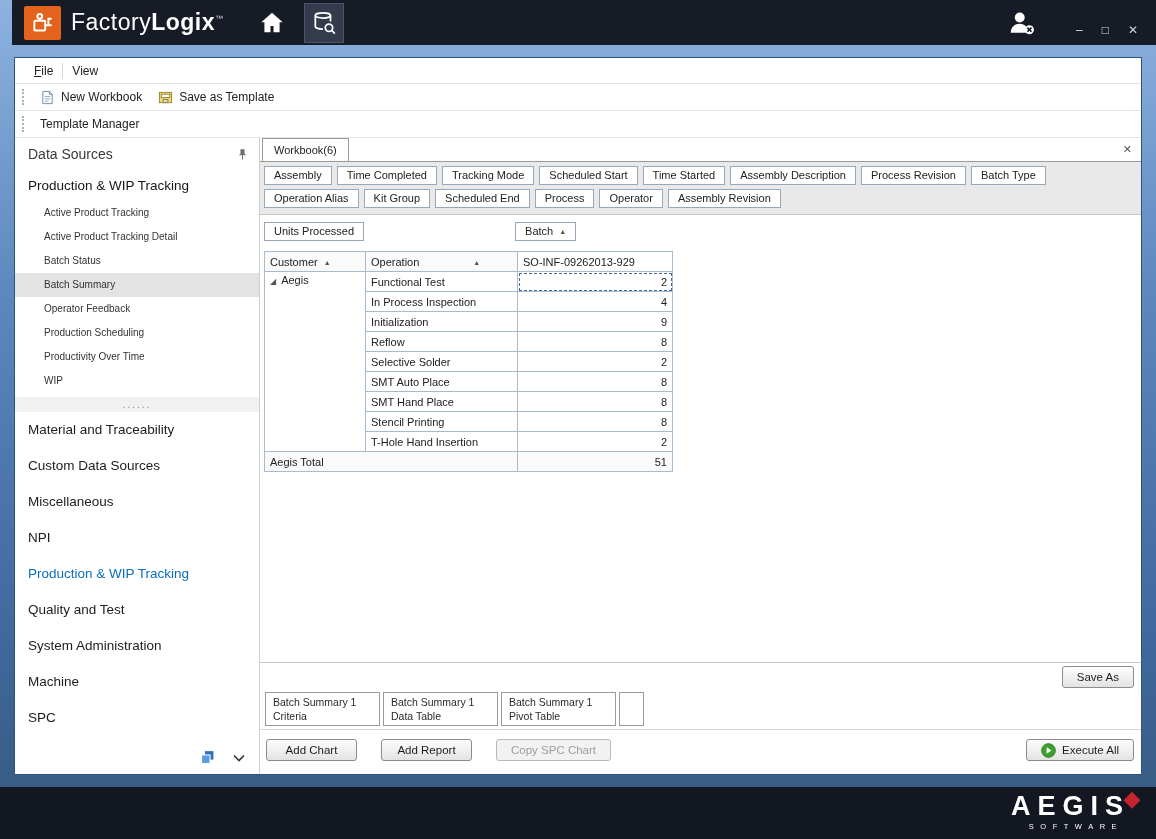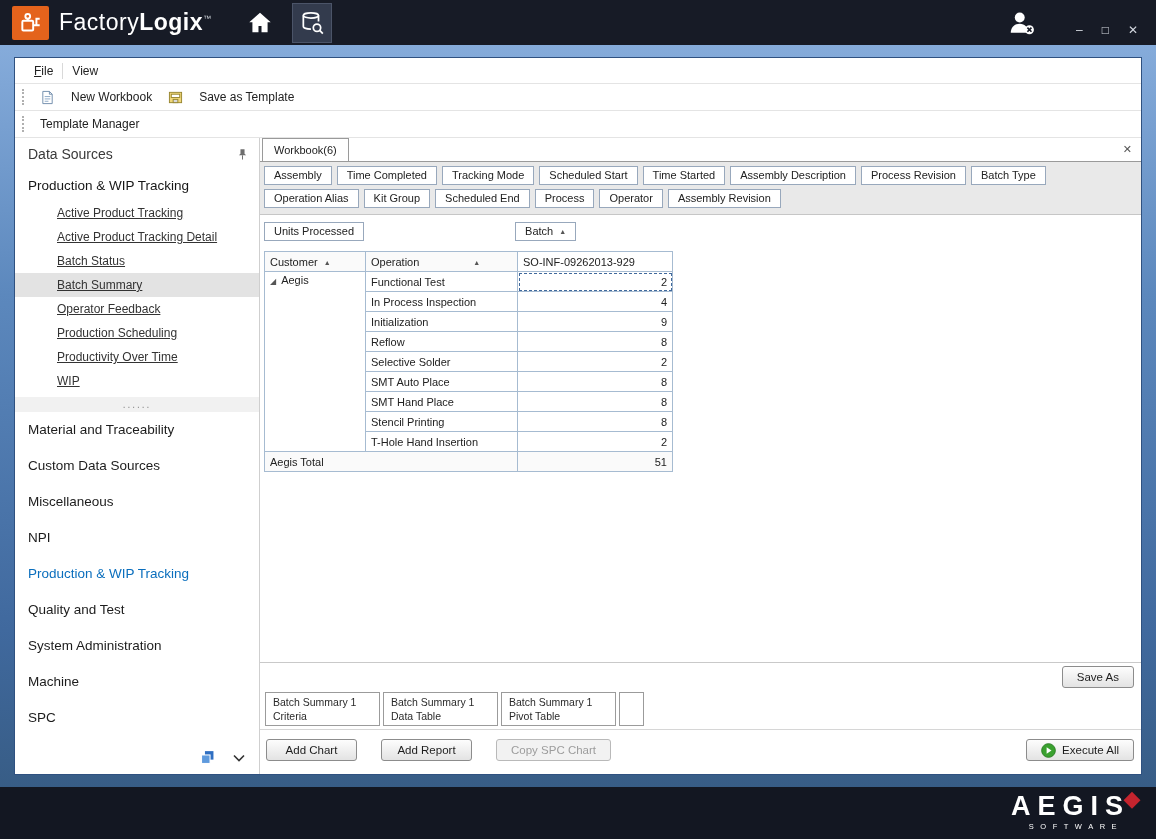--- a/index.html
+++ b/index.html
@@ -3,21 +3,21 @@
 <meta charset="utf-8">
 <style>
   * { box-sizing: border-box; margin: 0; padding: 0; }
   html,body { width:1156px; height:839px; }
   body { font-family:"Liberation Sans", sans-serif; font-size:12px; color:#222; overflow:hidden; }
 
   .window { position:relative; width:1156px; height:839px;
     background:linear-gradient(180deg,#8db2e0 0%,#5c88bd 35%,#40699e 75%,#35597e 100%); }
 
   
-  .titlebar { position:absolute; top:0; left:0; right:0; height:45px; background:#171b26;
+  .titlebar { position:absolute; top:0; left:12px; right:0; height:45px; background:#171b26;
     display:flex; align-items:center; padding:0 12px; }
   .logo-box { width:37px; height:34px; background:#e4631c; display:flex; align-items:center;
     justify-content:center; border-radius:2px; margin-right:10px; flex:0 0 auto; }
   .brand { color:#fff; font-size:23px; letter-spacing:.5px; white-space:nowrap; }
   .brand .b1 { font-weight:400; }
   .brand .b2 { font-weight:700; }
   .brand sup { font-size:8px; color:#cfd3da; }
   .tb-icon { display:flex; align-items:center; justify-content:center; cursor:pointer; }
   .home-btn { margin-left:28px; width:40px; height:40px; }
   .db-btn { margin-left:12px; width:40px; height:40px; background:#333b4d; border:1px solid #4b5468; }
@@ -33,32 +33,32 @@
 
   .menubar { height:26px; display:flex; align-items:center; padding-left:10px;
     border-bottom:1px solid #e4e4e4; font-size:12px; color:#222; }
   .menu-item { padding:0 9px; cursor:pointer; }
   .menu-item-file::first-letter { text-decoration:underline; }
   .menu-sep { width:1px; height:16px; background:#d9d9d9; }
 
   .toolbar { height:27px; display:flex; align-items:center; border-bottom:1px solid #e4e4e4;
     padding-left:5px; font-size:12px; }
   .grip { width:4px; height:16px; border-left:2px dotted #b0b0b0; margin:0 6px 0 2px; }
-  .tool-btn { display:flex; align-items:center; gap:16px; padding:2px 8px; cursor:pointer; color:#222; }
+  .tool-btn { display:flex; align-items:center; gap:6px; padding:2px 8px; cursor:pointer; color:#222; }
 
   .body { flex:1; display:flex; min-height:0; }
 
   
   .sidebar { width:245px; flex:0 0 auto; border-right:1px solid #cfcfcf; position:relative;
     background:#fff; overflow:hidden; }
   .ds-header { height:32px; display:flex; align-items:center; justify-content:space-between;
     padding:0 10px 0 13px; font-size:14px; color:#3a3a3a; }
   .ds-section { padding:8px 0 8px 13px; font-size:13.5px; color:#161616; }
-  .ds-item { height:24px; line-height:24px; padding-left:42px; font-size:12px; color:#333;
-    cursor:pointer; white-space:nowrap;text-decoration:underline; }
+  .ds-item { height:24px; line-height:24px; padding-left:29px; font-size:10px; color:#333;
+    cursor:pointer; white-space:nowrap; }
   .ds-item.selected { background:#e3e3e3; }
   .ds-splitter { height:15px; margin-top:4px; background:#f1f1f1; color:#8a8a8a; font-size:10px;
     letter-spacing:2px; display:flex; align-items:center; justify-content:center; cursor:pointer; }
   .ds-cat { height:36px; line-height:36px; padding-left:13px; font-size:13.5px; color:#1c1c1c;
     cursor:pointer; white-space:nowrap; }
   .ds-cat.active { color:#0a6ebd; }
   .sb-bottom { position:absolute; right:14px; bottom:8px; display:flex; align-items:center; gap:17px; }
 
   
   .main { flex:1; display:flex; flex-direction:column; min-width:0; background:#fff; }

